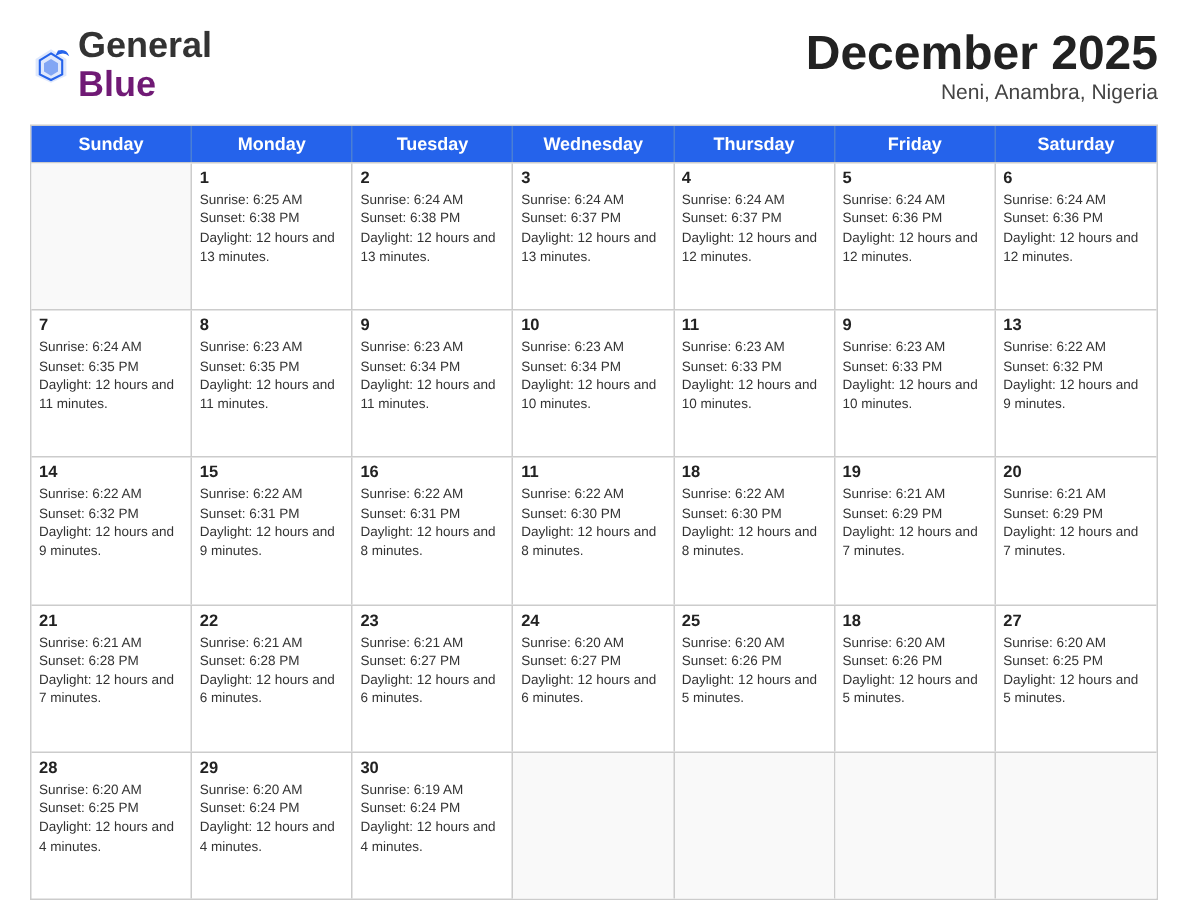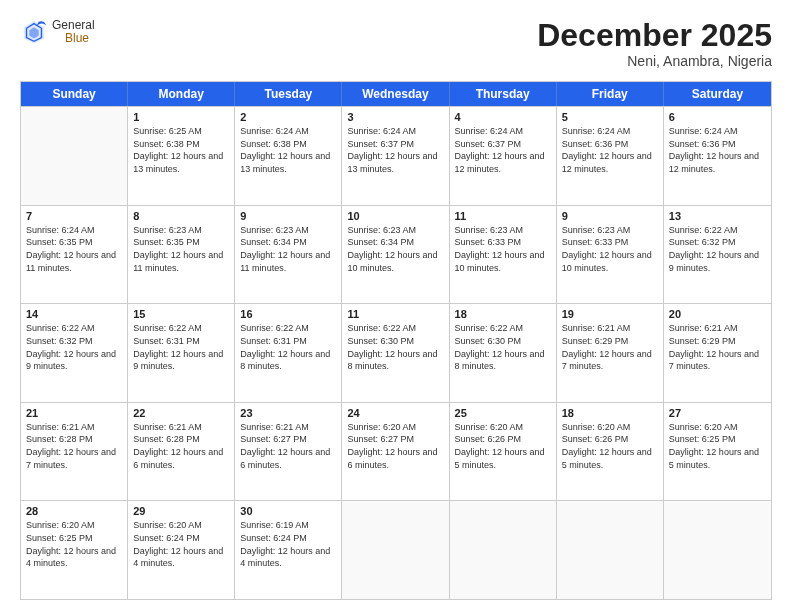--- a/index.html
+++ b/index.html
@@ -22,26 +22,26 @@
       justify-content: space-between;
       align-items: flex-start;
       margin-bottom: 12px;
     }
     .logo {
       display: flex;
       align-items: center;
       gap: 4px;
     }
     .logo-text {
-      font-size: 12px;
-      font-weight: normal;
+      font-size: 24px;
+      font-weight: bold;
       line-height: 1.1;
     }
     .logo-general { color: #333; }
-    .logo-blue { color: #a16207; margin-left: 13px; }
+    .logo-blue { color: #701a75; }
     .logo-icon {
       width: 28px;
       height: 28px;
     }
     .title-block {
       text-align: right;
     }
     .month-title {
       font-size: 32px;
       font-weight: bold;

